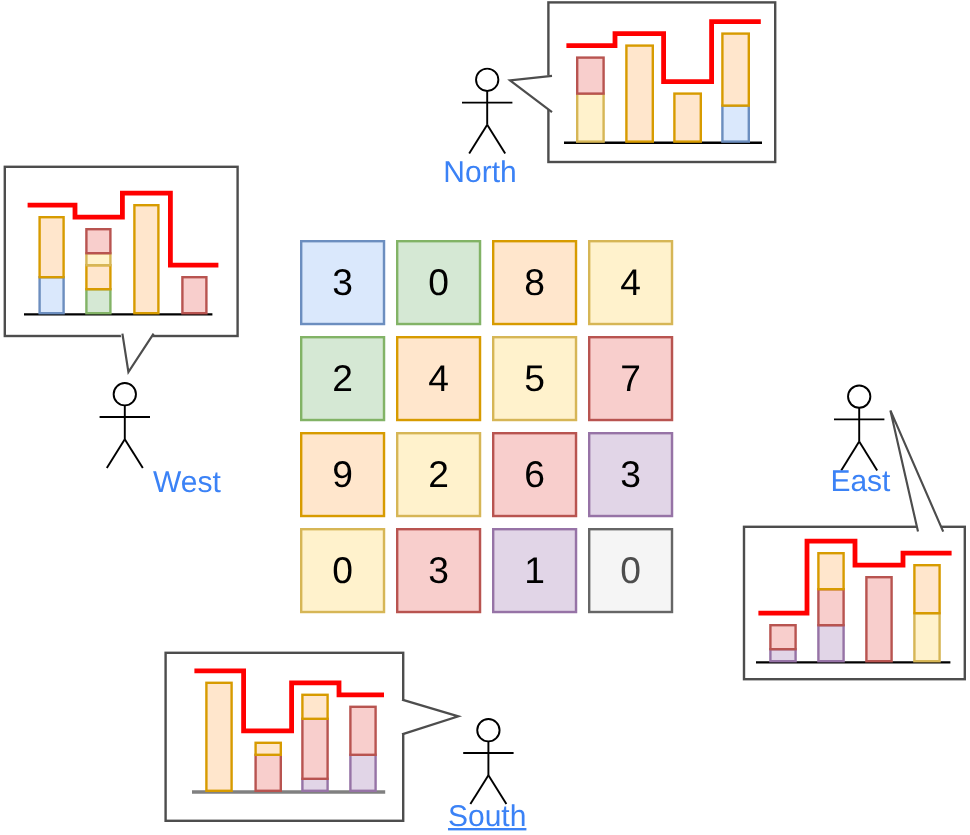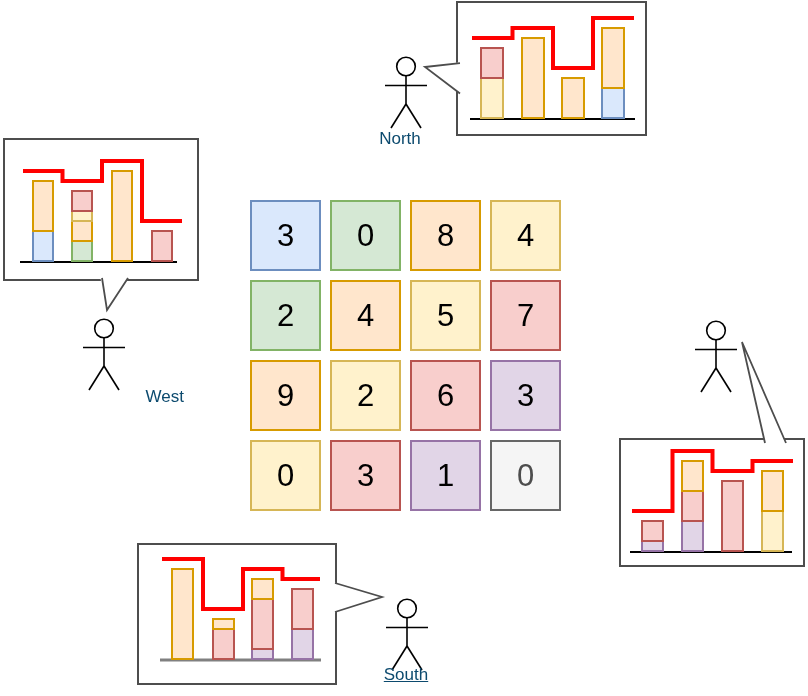--- a/index.html
+++ b/index.html
@@ -2,21 +2,21 @@
 <html><head>
 <meta charset="utf-8">
 <style>
   html,body{margin:0;padding:0;background:#fff;}
   .canvas{position:relative;width:808px;height:696px;background:#ffffff;overflow:hidden;
           font-family:"Liberation Sans", sans-serif;}
   .bubble{position:absolute;background:#ffffff;border:2px solid #4d4d4d;box-sizing:border-box;}
   .bubble svg{display:block;}
   .tail{position:absolute;overflow:visible;}
   .figure{position:absolute;}
-  .obs-label{position:absolute;text-align:center;font-size:17px;color:#0c4a6e;line-height:1.2;}
+  .obs-label{position:absolute;text-align:center;font-size:25px;color:#3b82f6;line-height:1.2;}
   .grid{position:absolute;left:250px;top:200px;width:311px;height:311px;}
   .cell{position:absolute;width:71px;height:71px;box-sizing:border-box;border:2px solid #000;
         display:flex;align-items:center;justify-content:center;font-size:31px;color:#000;}
 </style>
 </head>
 <body>
 
 <div class="canvas">
 
   <div class="grid">
@@ -108,20 +108,21 @@
     <polygon points="4,4 27,106 48,106" fill="#ffffff"></polygon>
     <path d="M27,105 L4,4 L48,105" fill="none" stroke="#4d4d4d" stroke-width="1.8"></path>
   </svg>
   <svg class="figure" style="left:694px;top:320px;" width="44" height="76" viewBox="0 0 44 76">
     <circle cx="22" cy="10.5" r="9.3" fill="none" stroke="#000" stroke-width="1.6"></circle>
     <line x1="22" y1="20" x2="22" y2="48" stroke="#000" stroke-width="1.6"></line>
     <line x1="1" y1="29.5" x2="43" y2="29.5" stroke="#000" stroke-width="1.6"></line>
     <line x1="22" y1="48" x2="7" y2="72" stroke="#000" stroke-width="1.6"></line>
     <line x1="22" y1="48" x2="37" y2="72" stroke="#000" stroke-width="1.6"></line>
   </svg>
+  <div class="obs-label" style="left:642px;top:386px;width:150px;">East</div>
 
   <div class="bubble" style="left:137px;top:543px;width:200px;height:142px;">
     <svg width="196" height="138">
         <line x1="21" y1="115" x2="182" y2="115" stroke="#808080" stroke-width="3"></line>
         <rect x="33" y="24" width="21" height="90" fill="#ffe6cc" stroke="#d79b00" stroke-width="2"></rect>
         <rect x="74" y="84" width="21" height="30" fill="#f8cecc" stroke="#b85450" stroke-width="2"></rect>
         <rect x="74" y="74" width="21" height="10" fill="#ffe6cc" stroke="#d79b00" stroke-width="2"></rect>
         <rect x="113" y="104" width="21" height="10" fill="#e1d5e7" stroke="#9673a6" stroke-width="2"></rect>
         <rect x="113" y="54" width="21" height="50" fill="#f8cecc" stroke="#b85450" stroke-width="2"></rect>
         <rect x="113" y="34" width="21" height="20" fill="#ffe6cc" stroke="#d79b00" stroke-width="2"></rect>

